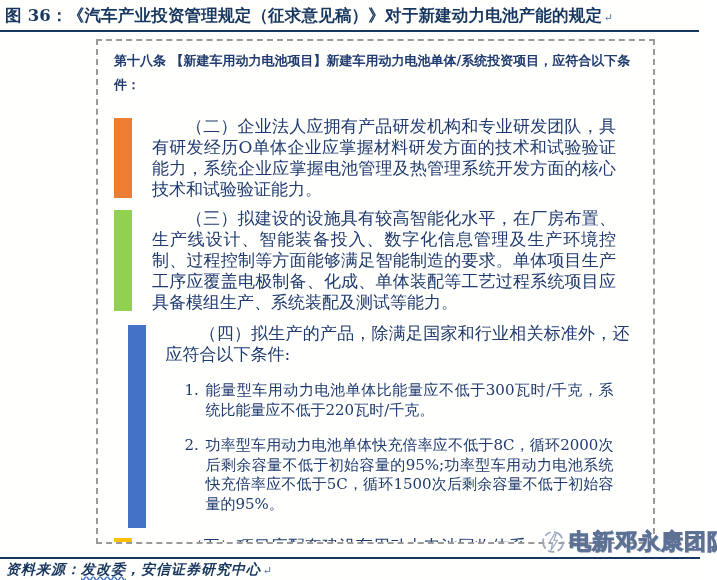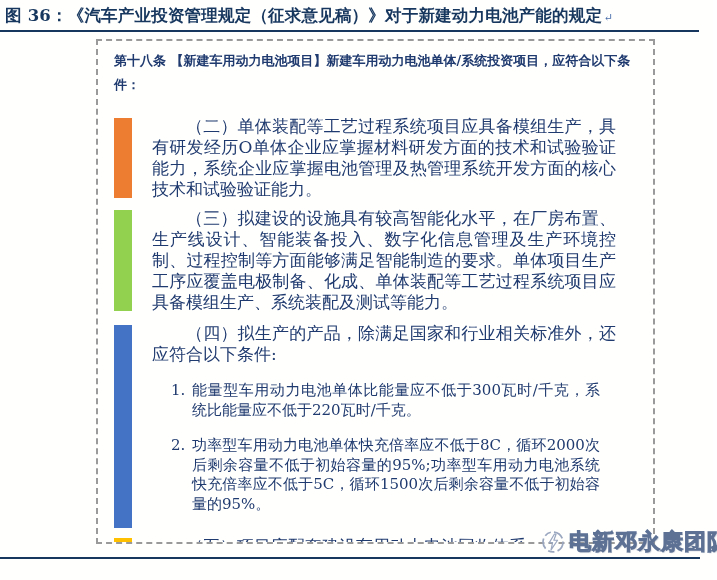--- a/index.html
+++ b/index.html
@@ -26,21 +26,21 @@
     padding:8px 10px 0 14px; overflow:hidden;
   }
   .heading {
     margin:0 0 5px 2px; font-size:13px; line-height:24px;
     font-weight:bold; color:#1F3A6E;
   }
   .item { display:flex; margin-left:2px; }
   .item-1 { margin-bottom:10px; }
   .item-2 { margin-bottom:8px; }
   .item-3 { margin-bottom:10px; }
-  .item-4 { margin-bottom:6px; }
+  .item-4 { margin-bottom:6px;justify-content:center; }
   .item-5 { margin-top:6px; align-items:flex-start; }
   .marker { width:18px; flex:0 0 18px; margin:2px 0; }
   .item-5 .marker { height:32px; align-self:center; }
   .itext, .itext-wrap { margin-left:20px; width:464px; }
   .itext {
     font-size:17px; line-height:21px; color:#1F3A6E; text-indent:2em;
     letter-spacing:0; text-align:justify;
   }
   .itext-wrap .itext { margin-left:0; width:auto; }
   .sublist {
@@ -86,21 +86,21 @@
   <div class="doc-box">
 
     <p class="heading">第十八条 【新建车用动力电池项目】新建车用动力电池单体/系统投资项目，应符合以下条件：</p>
 
     <div class="item item-1">
       <div class="marker" style="background: rgb(255, 192, 0);"></div>
     </div>
 
     <div class="item item-2">
       <div class="marker" style="background: rgb(237, 125, 49);"></div>
-      <div class="itext">（二）单体装配等工艺过程系统项目应具备模组生产，具有研发经历O单体企业应掌握材料研发方面的技术和试验验证能力，系统企业应掌握电池管理及热管理系统开发方面的核心技术和试验验证能力。</div>
+      <div class="itext">（二）企业法人应拥有产品研发机构和专业研发团队，具有研发经历O单体企业应掌握材料研发方面的技术和试验验证能力，系统企业应掌握电池管理及热管理系统开发方面的核心技术和试验验证能力。</div>
     </div>
 
     <div class="item item-3">
       <div class="marker" style="background: rgb(146, 208, 80);"></div>
       <div class="itext">（三）拟建设的设施具有较高智能化水平，在厂房布置、生产线设计、智能装备投入、数字化信息管理及生产环境控制、过程控制等方面能够满足智能制造的要求。单体项目生产工序应覆盖电极制备、化成、单体装配等工艺过程系统项目应具备模组生产、系统装配及测试等能力。</div>
     </div>
 
     <div class="item item-4">
       <div class="marker" style="background: rgb(68, 114, 196);"></div>
       <div class="itext-wrap">
@@ -122,14 +122,15 @@
   <div class="watermark">
     <svg class="wm-icon" width="26" height="26" viewBox="0 0 24 24">
       <circle cx="12" cy="12" r="9.2" fill="none" stroke="#9aa7bf" stroke-width="1.6" stroke-dasharray="10 3 6 3"></circle>
       <path d="M13.2 4.8 L8.6 12.6 L11.6 12.6 L10.2 19.2 L16.2 10.4 L12.8 10.4 L14.8 4.8 Z" fill="#ffffff" stroke="#9aa7bf" stroke-width="1.1" stroke-linejoin="round"></path>
     </svg>
     <span class="wm-text">电新邓永康团队</span>
   </div>
 
   <div class="footer-rule"></div>
 
+  <div class="footer"><span>资料来源：</span><span class="wavy">发改委</span><span>，安信证券研究中心</span><span class="ret">↵</span></div>
 
 </div>
 
 </body></html>

